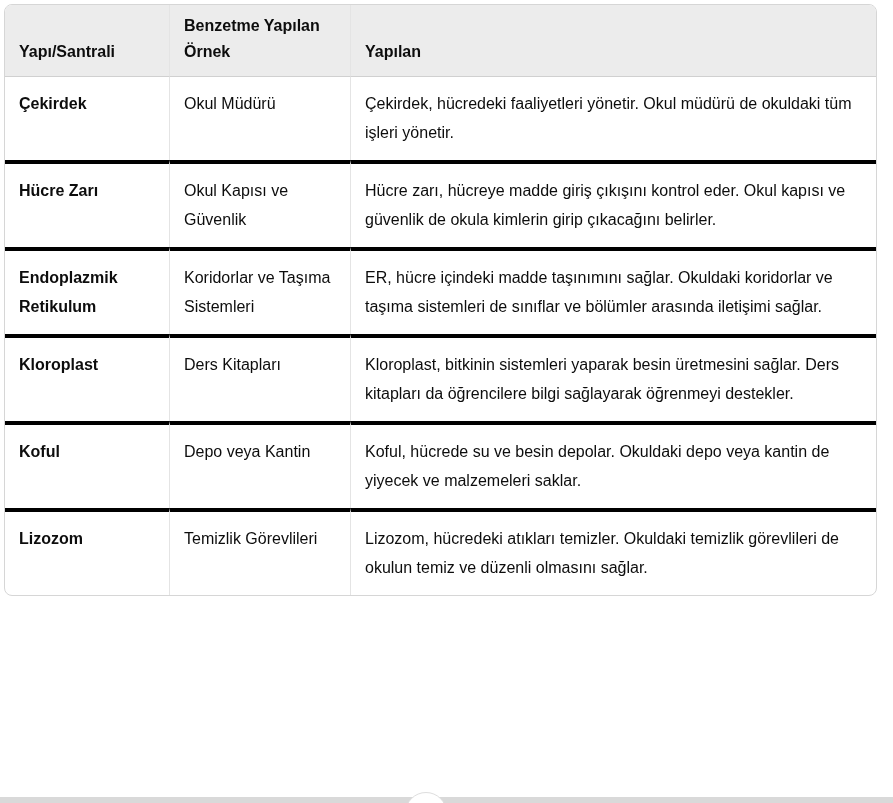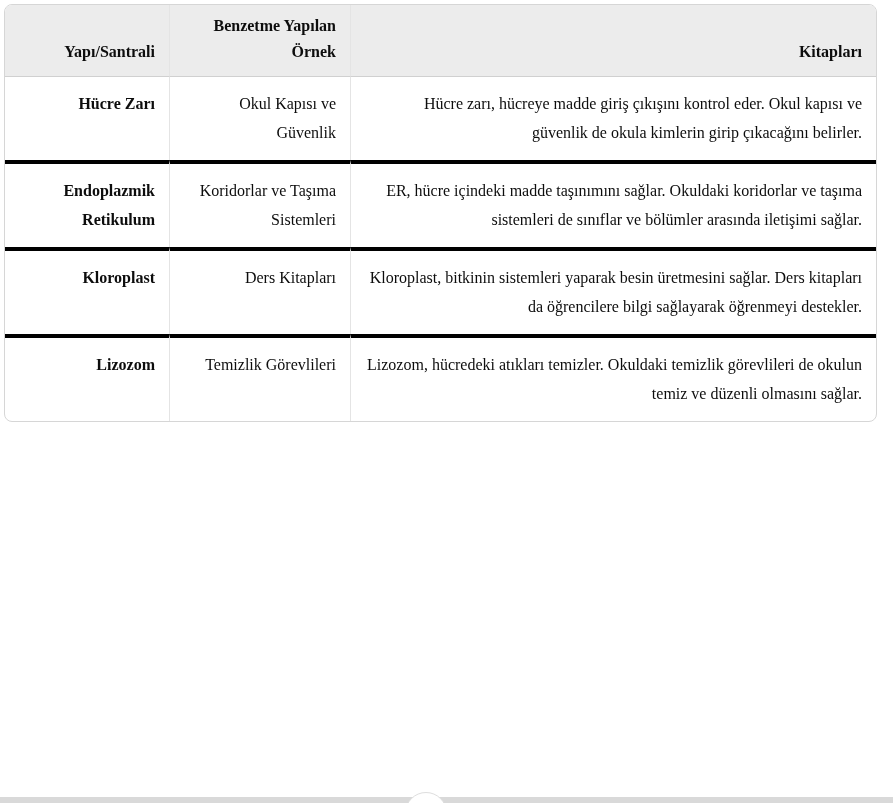--- a/index.html
+++ b/index.html
@@ -24,23 +24,22 @@
     width: 100%;
     border-collapse: separate;
     border-spacing: 0;
     table-layout: fixed;
     font-size: 16px;
   }
   col.c1 { width: 164px; }
   col.c2 { width: 181px; }
   th, td {
     line-height: 29px;
-    text-align: right;
+    text-align: left;
     overflow-wrap: break-word;
-    font-family: Liberation Serif, serif;
   }
   thead th {
     background: #ececec;
     vertical-align: bottom;
     font-weight: bold;
     padding: 8px 14px 11px 14px;
     line-height: 26px;
   }
   tbody td {
     vertical-align: top;
@@ -74,40 +73,50 @@
   <table>
     <colgroup>
         <col class="c1">
         <col class="c2">
         <col class="c3">
       </colgroup>
     <thead>
       <tr>
         <th>Yapı/Santrali</th>
         <th>Benzetme Yapılan Örnek</th>
-        <th>Kitapları</th>
+        <th>Yapılan</th>
       </tr>
     </thead>
     <tbody>
+      <tr>
+        <td class="col-organel">Çekirdek</td>
+        <td>Okul Müdürü</td>
+        <td>Çekirdek, hücredeki faaliyetleri yönetir. Okul müdürü de okuldaki tüm işleri yönetir.</td>
+      </tr>
       <tr>
         <td class="col-organel">Hücre Zarı</td>
         <td>Okul Kapısı ve Güvenlik</td>
         <td>Hücre zarı, hücreye madde giriş çıkışını kontrol eder. Okul kapısı ve güvenlik de okula kimlerin girip çıkacağını belirler.</td>
       </tr>
       <tr>
         <td class="col-organel">Endoplazmik Retikulum</td>
         <td>Koridorlar ve Taşıma Sistemleri</td>
         <td>ER, hücre içindeki madde taşınımını sağlar. Okuldaki koridorlar ve taşıma sistemleri de sınıflar ve bölümler arasında iletişimi sağlar.</td>
       </tr>
       <tr>
         <td class="col-organel">Kloroplast</td>
         <td>Ders Kitapları</td>
         <td>Kloroplast, bitkinin sistemleri yaparak besin üretmesini sağlar. Ders kitapları da öğrencilere bilgi sağlayarak öğrenmeyi destekler.</td>
       </tr>
       <tr>
+        <td class="col-organel">Koful</td>
+        <td>Depo veya Kantin</td>
+        <td>Koful, hücrede su ve besin depolar. Okuldaki depo veya kantin de yiyecek ve malzemeleri saklar.</td>
+      </tr>
+      <tr>
         <td class="col-organel">Lizozom</td>
         <td>Temizlik Görevlileri</td>
         <td>Lizozom, hücredeki atıkları temizler. Okuldaki temizlik görevlileri de okulun temiz ve düzenli olmasını sağlar.</td>
       </tr>
     </tbody>
   </table>
 </div>
 
 <div class="scroll-circle"></div>
 <div class="bottom-strip"></div>

